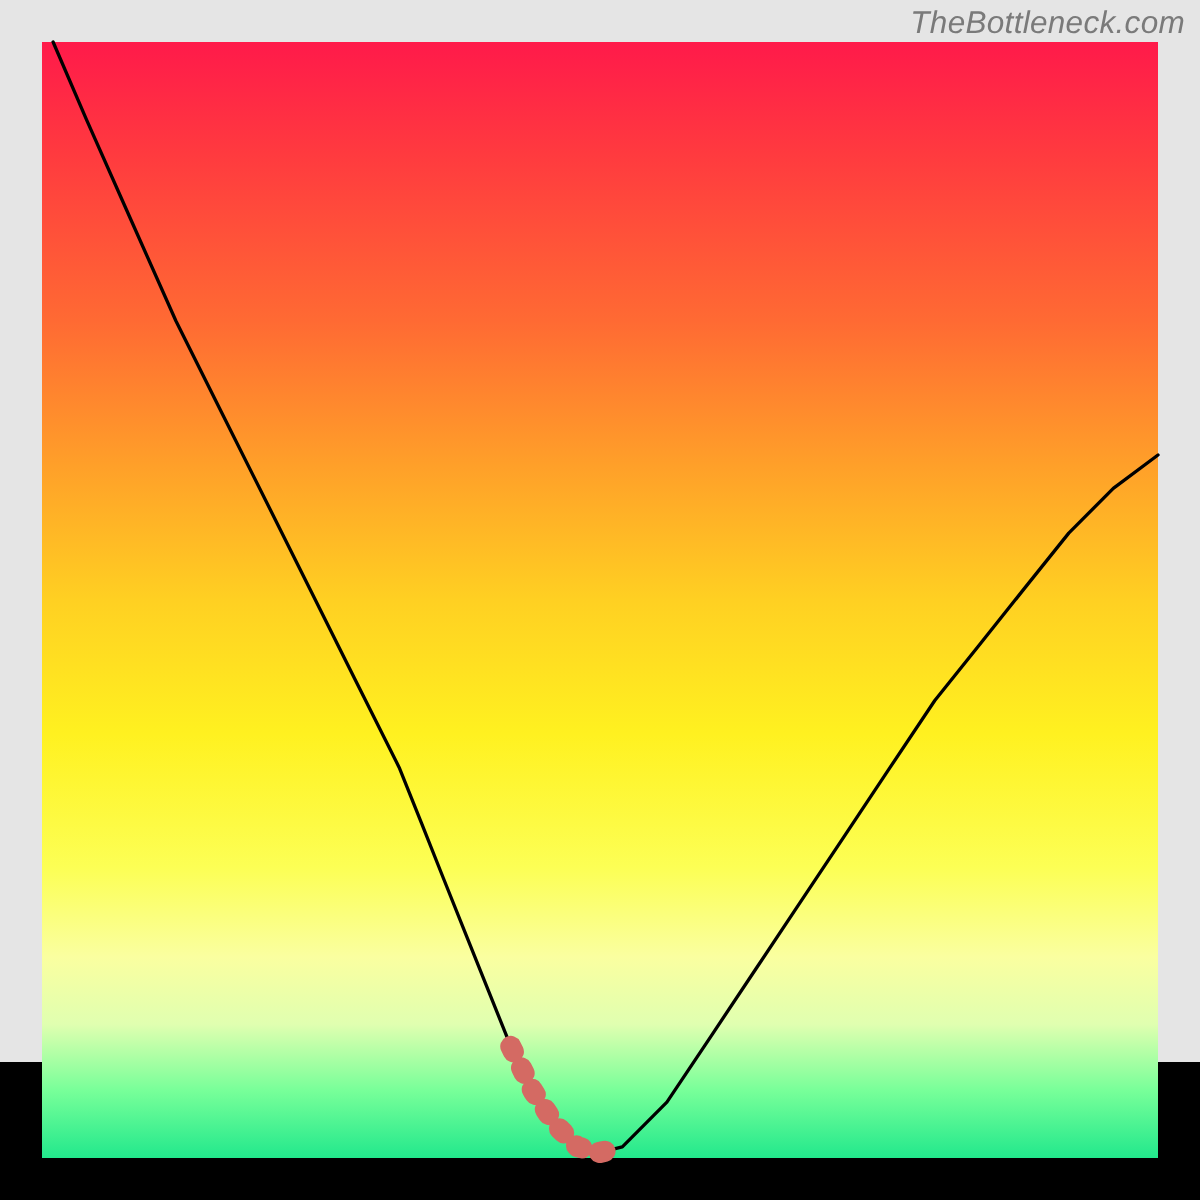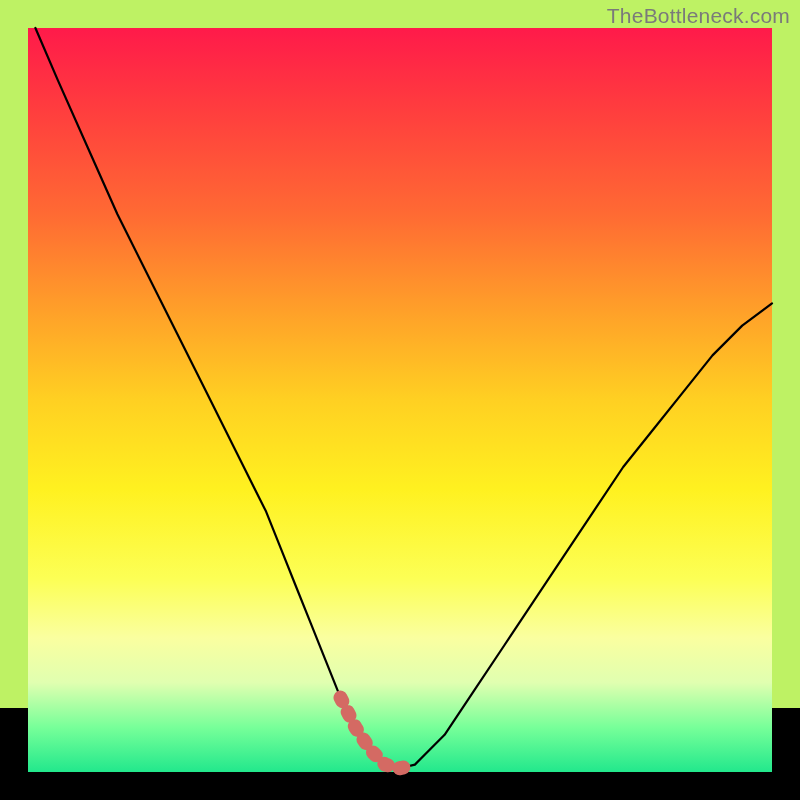--- a/index.html
+++ b/index.html
@@ -10,21 +10,22 @@
     background: #000;
     overflow: hidden;
     font-family: Arial, Helvetica, sans-serif;
   }
   .frame {
     position: absolute;
     left: 0;
     top: 0;
     width: 800px;
     height: 708px;
-    background: #bef264;
+    background: #e5e5e5;
+    font-style: italic;
   }
   .plot {
     position: absolute;
     left: 28px;
     top: 28px;
     width: 744px;
     height: 744px;
     background: linear-gradient(
       to bottom,
       #ff1a4a 0%,

